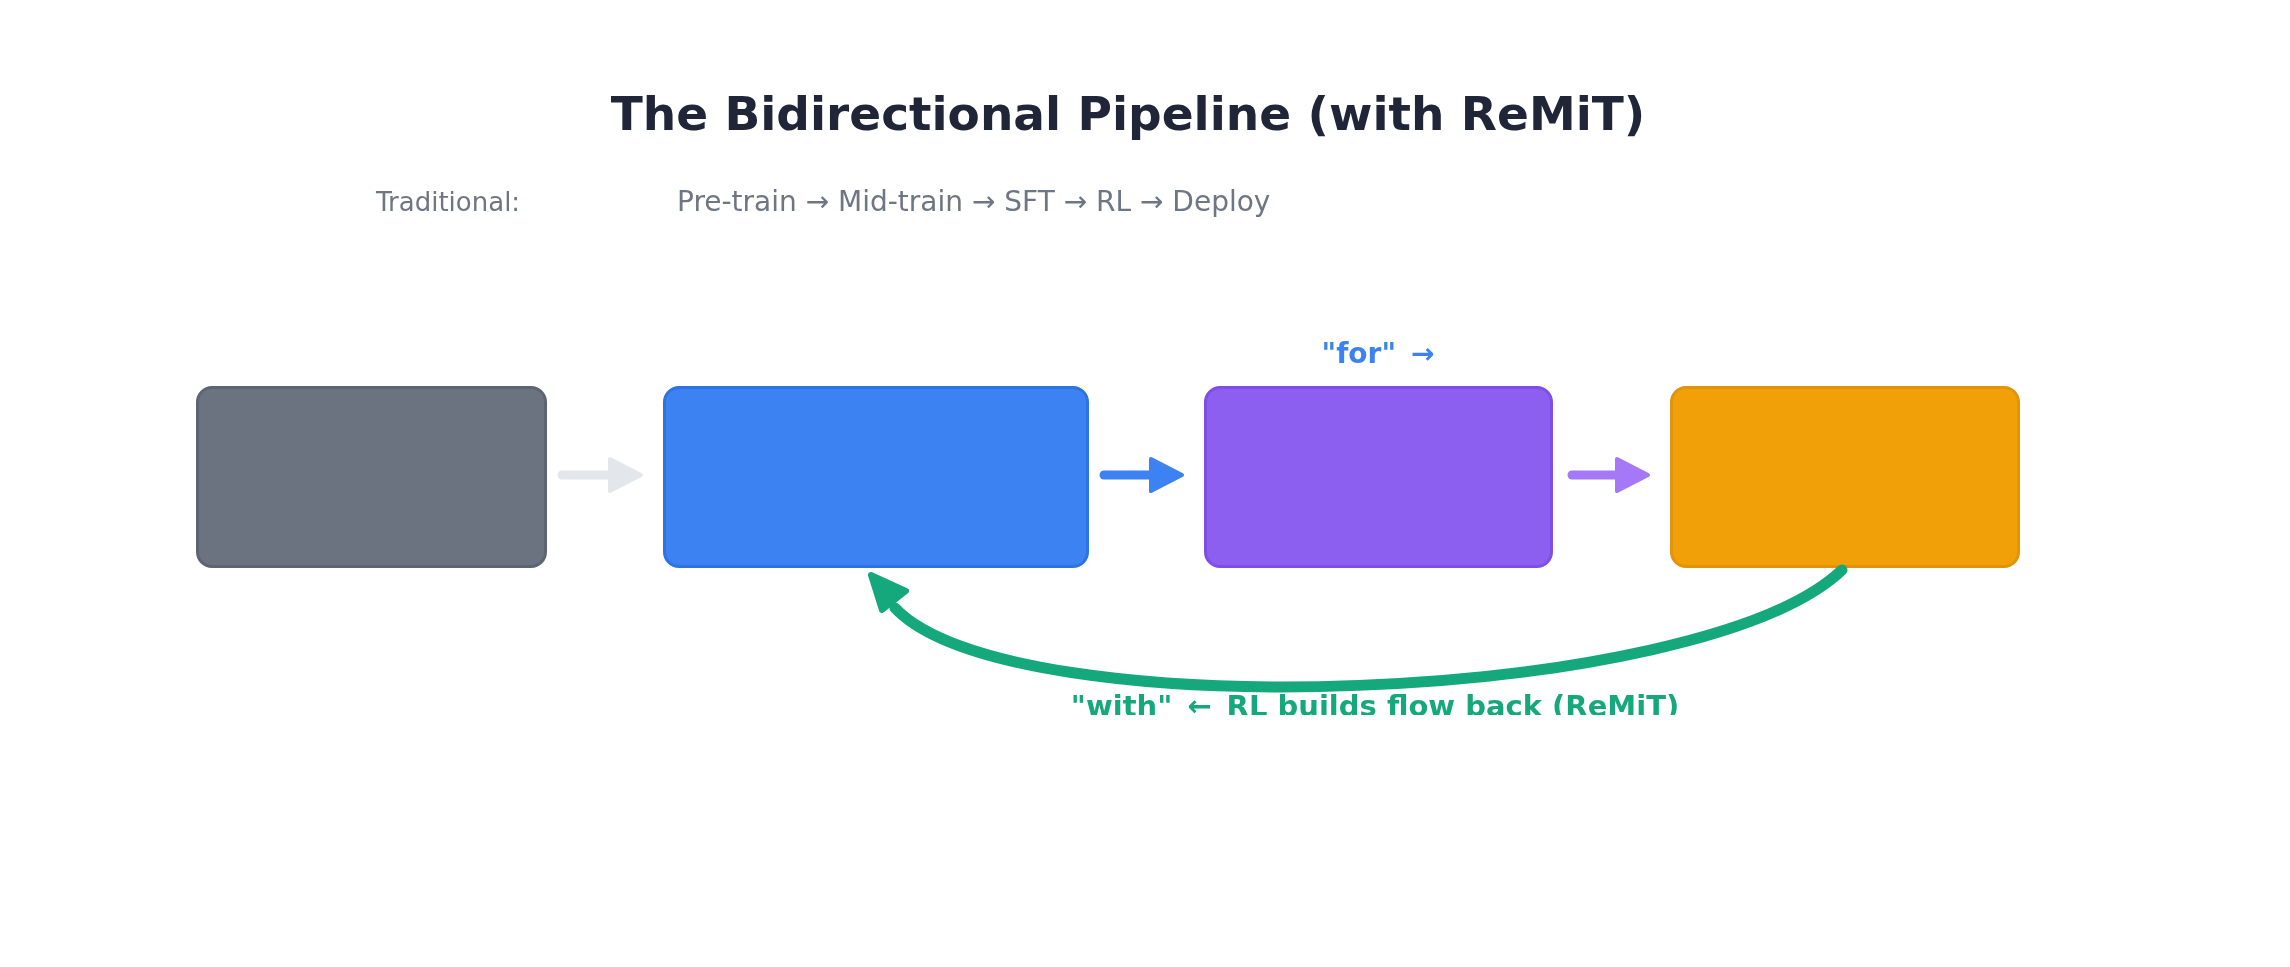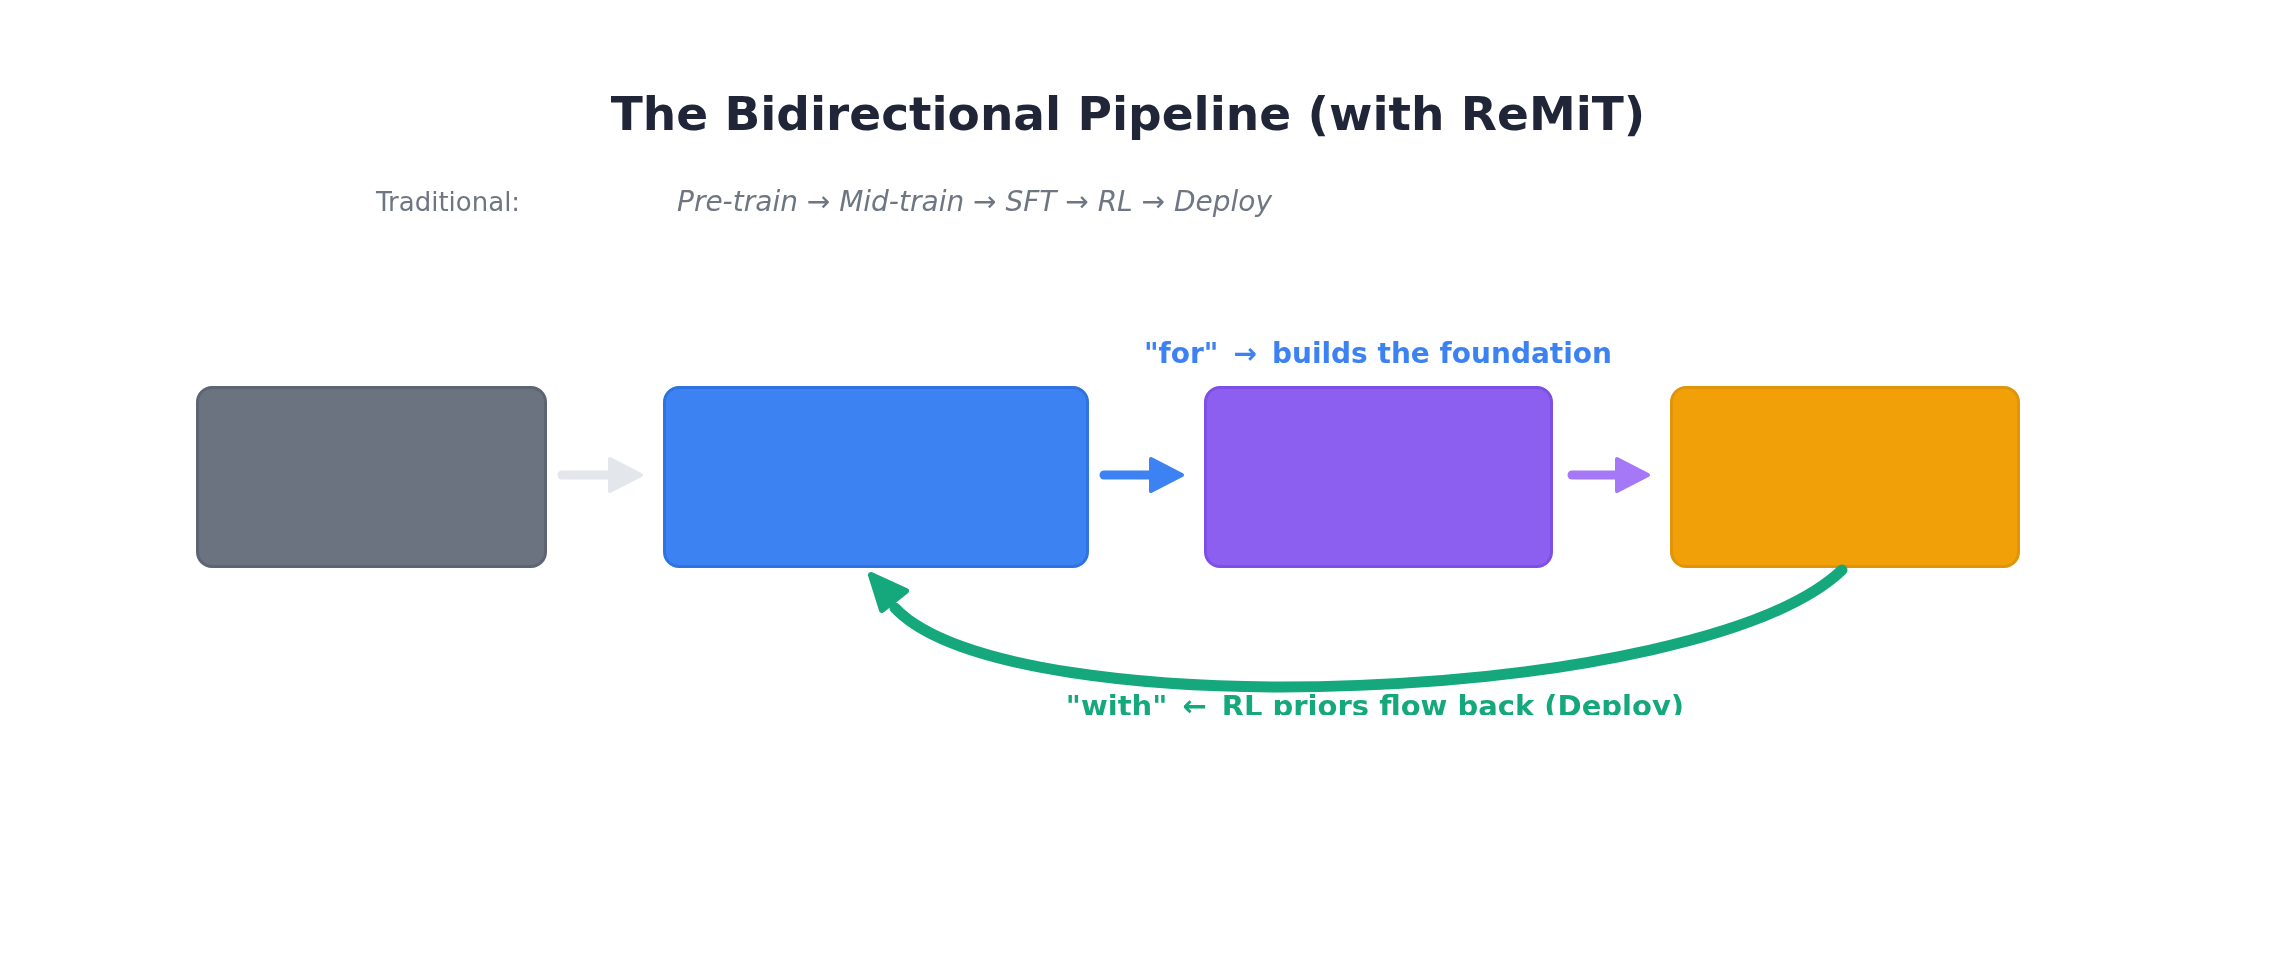--- a/index.html
+++ b/index.html
@@ -24,21 +24,20 @@
     left:368px;top:187px;
     font-size:26px;
     color:#6e7683;
     white-space:nowrap;
     margin-left:8px;
   }
   .trad-pipeline{
     position:absolute;
     left:677px;top:185px;
     font-size:28px;
-    font-style:italic;
     color:#6e7683;
     white-space:nowrap;
   }
   .stage-box{
     position:absolute;
     top:386px;height:182px;
     border-radius:16px;
     border:3px solid rgba(0,0,0,0.10);
     box-sizing:border-box;
   }
@@ -108,22 +107,21 @@
 
     <g>
       <path d="M1842,570 C1700,705 1010,730 895,608" fill="none" stroke-width="11" stroke-linecap="round" stroke="#14a87c"></path>
       <path d="M871,575 L906,591 L882,610 Z" stroke-width="6" stroke-linejoin="round" fill="#14a87c" stroke="#14a87c"></path>
     </g>
   </svg>
 
   <div class="annotation annotation-forward" style="color: rgb(61, 130, 242);">
     <span>"for"</span>
     <span>→</span>
-    <span>builds the foundation</span>
   </div>
 
   <div class="annotation annotation-feedback" style="color: rgb(20, 168, 124);">
     <span>"with"</span>
     <span>←</span>
-    <span>RL priors flow back (Deploy)</span>
+    <span>RL builds flow back (ReMiT)</span>
   </div>
 
 </div>
 
 </body></html>

